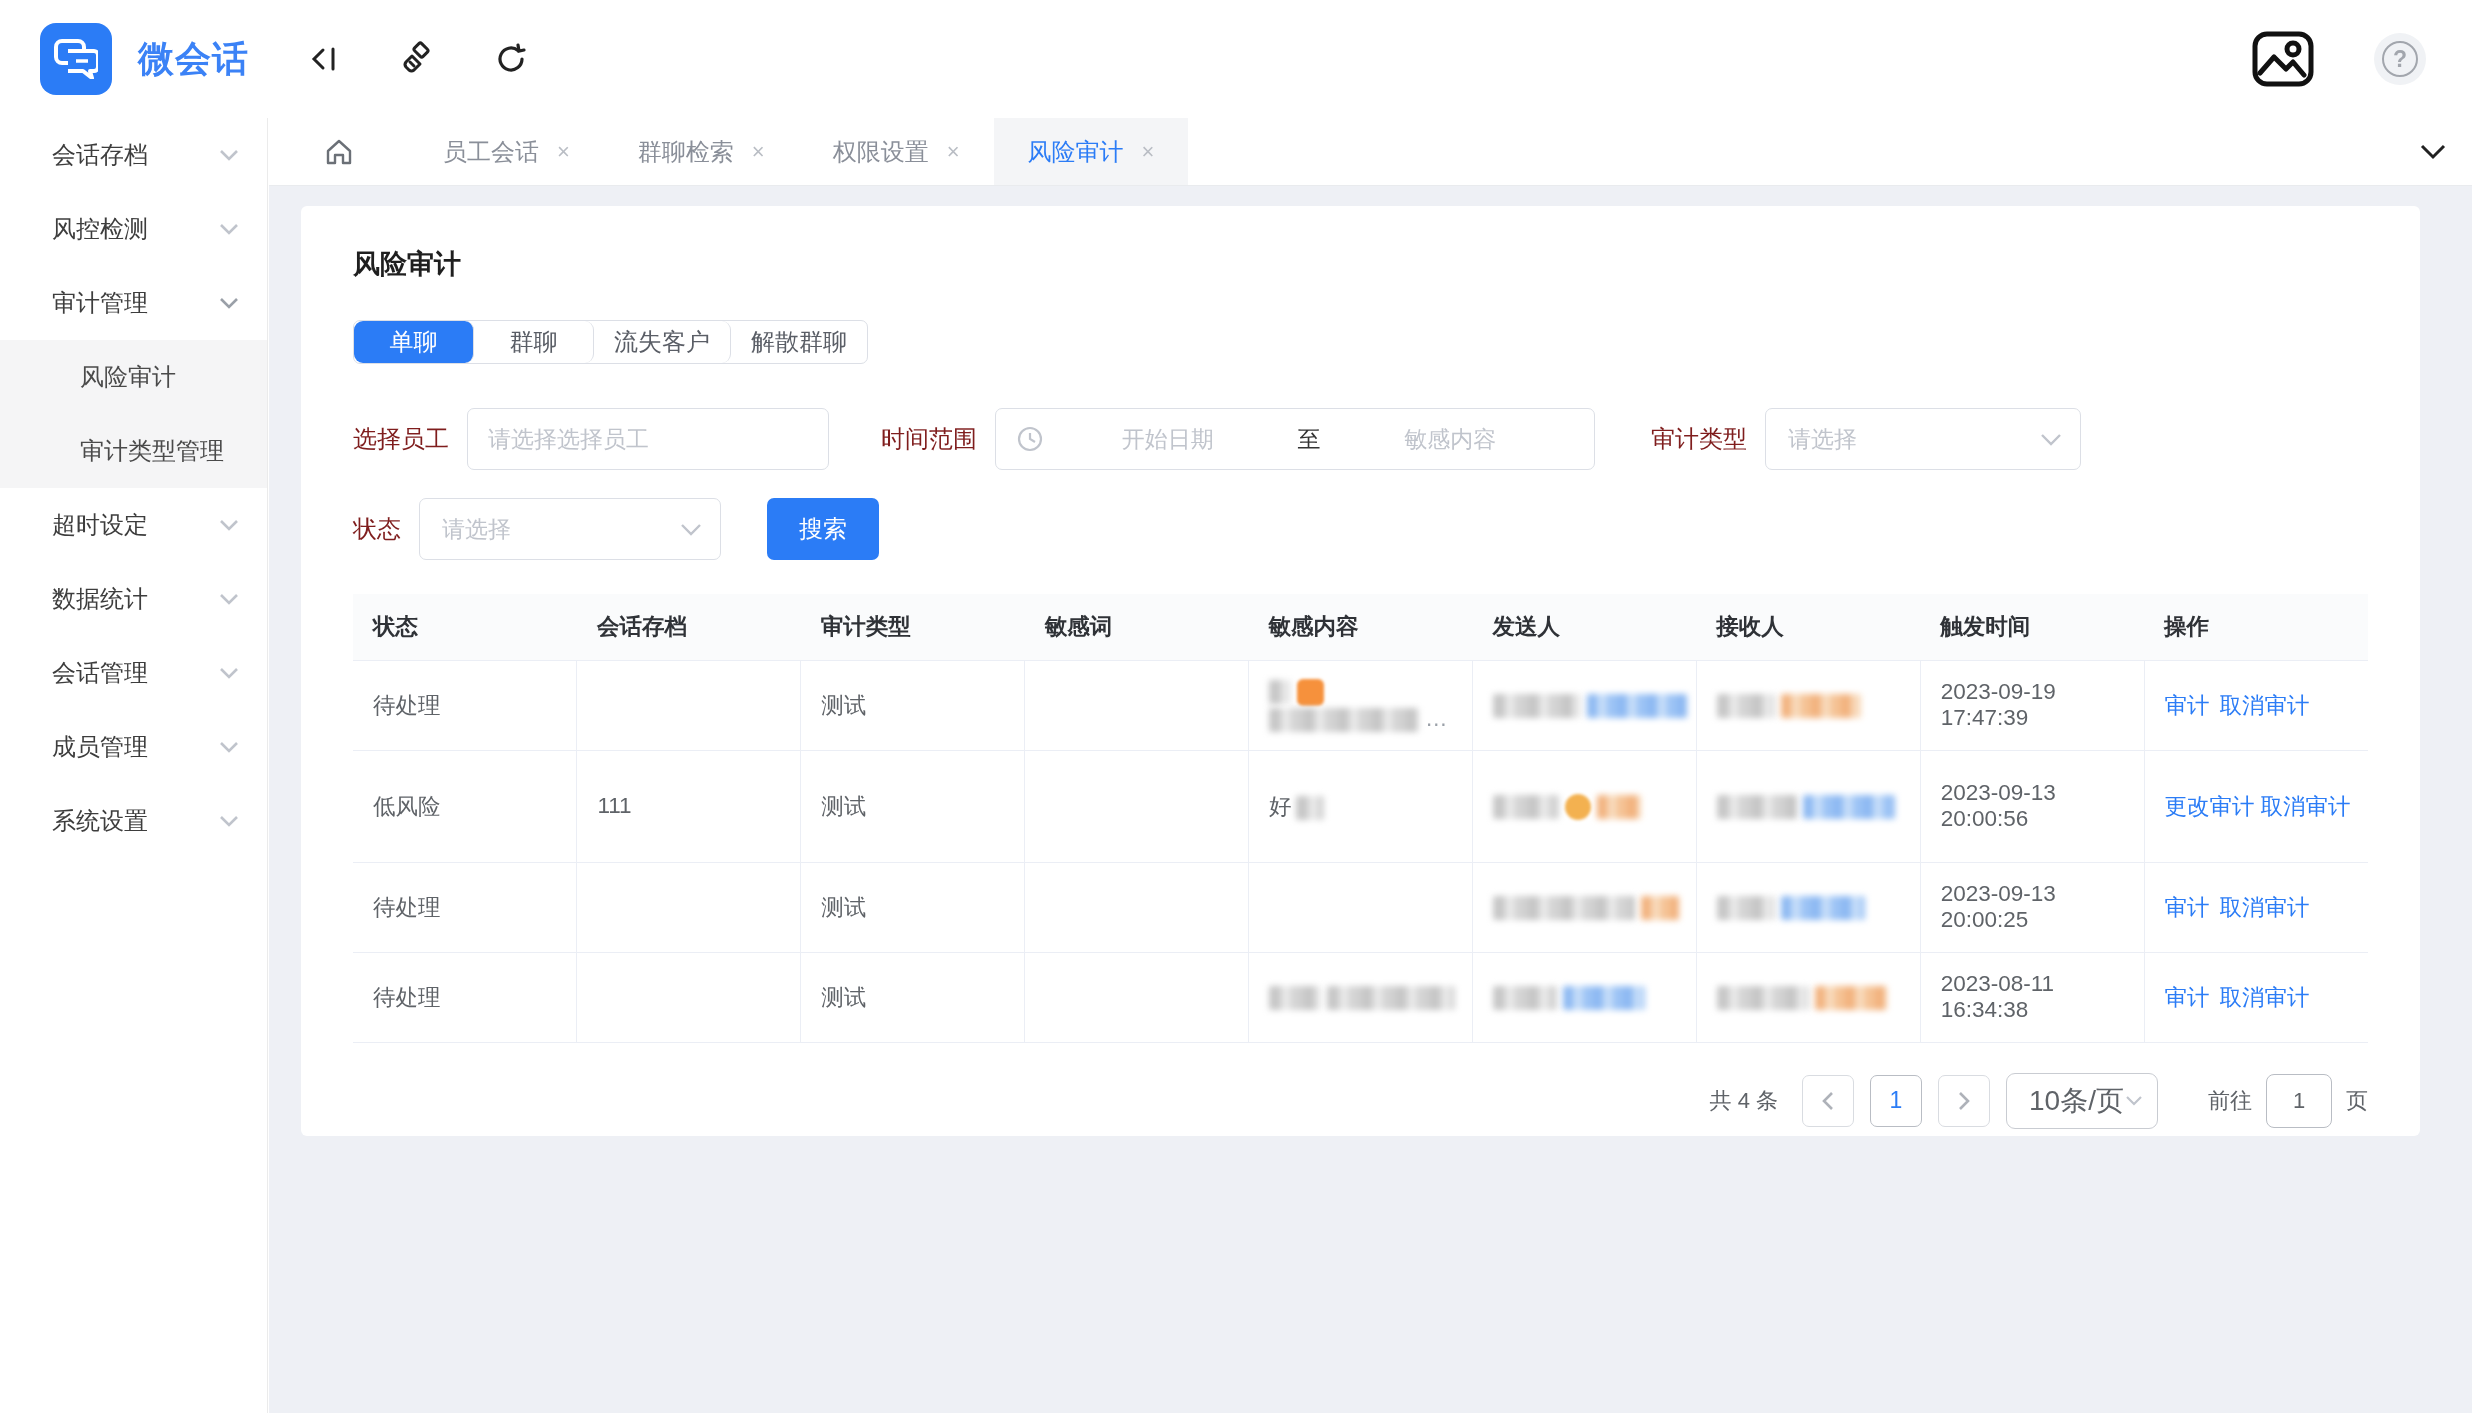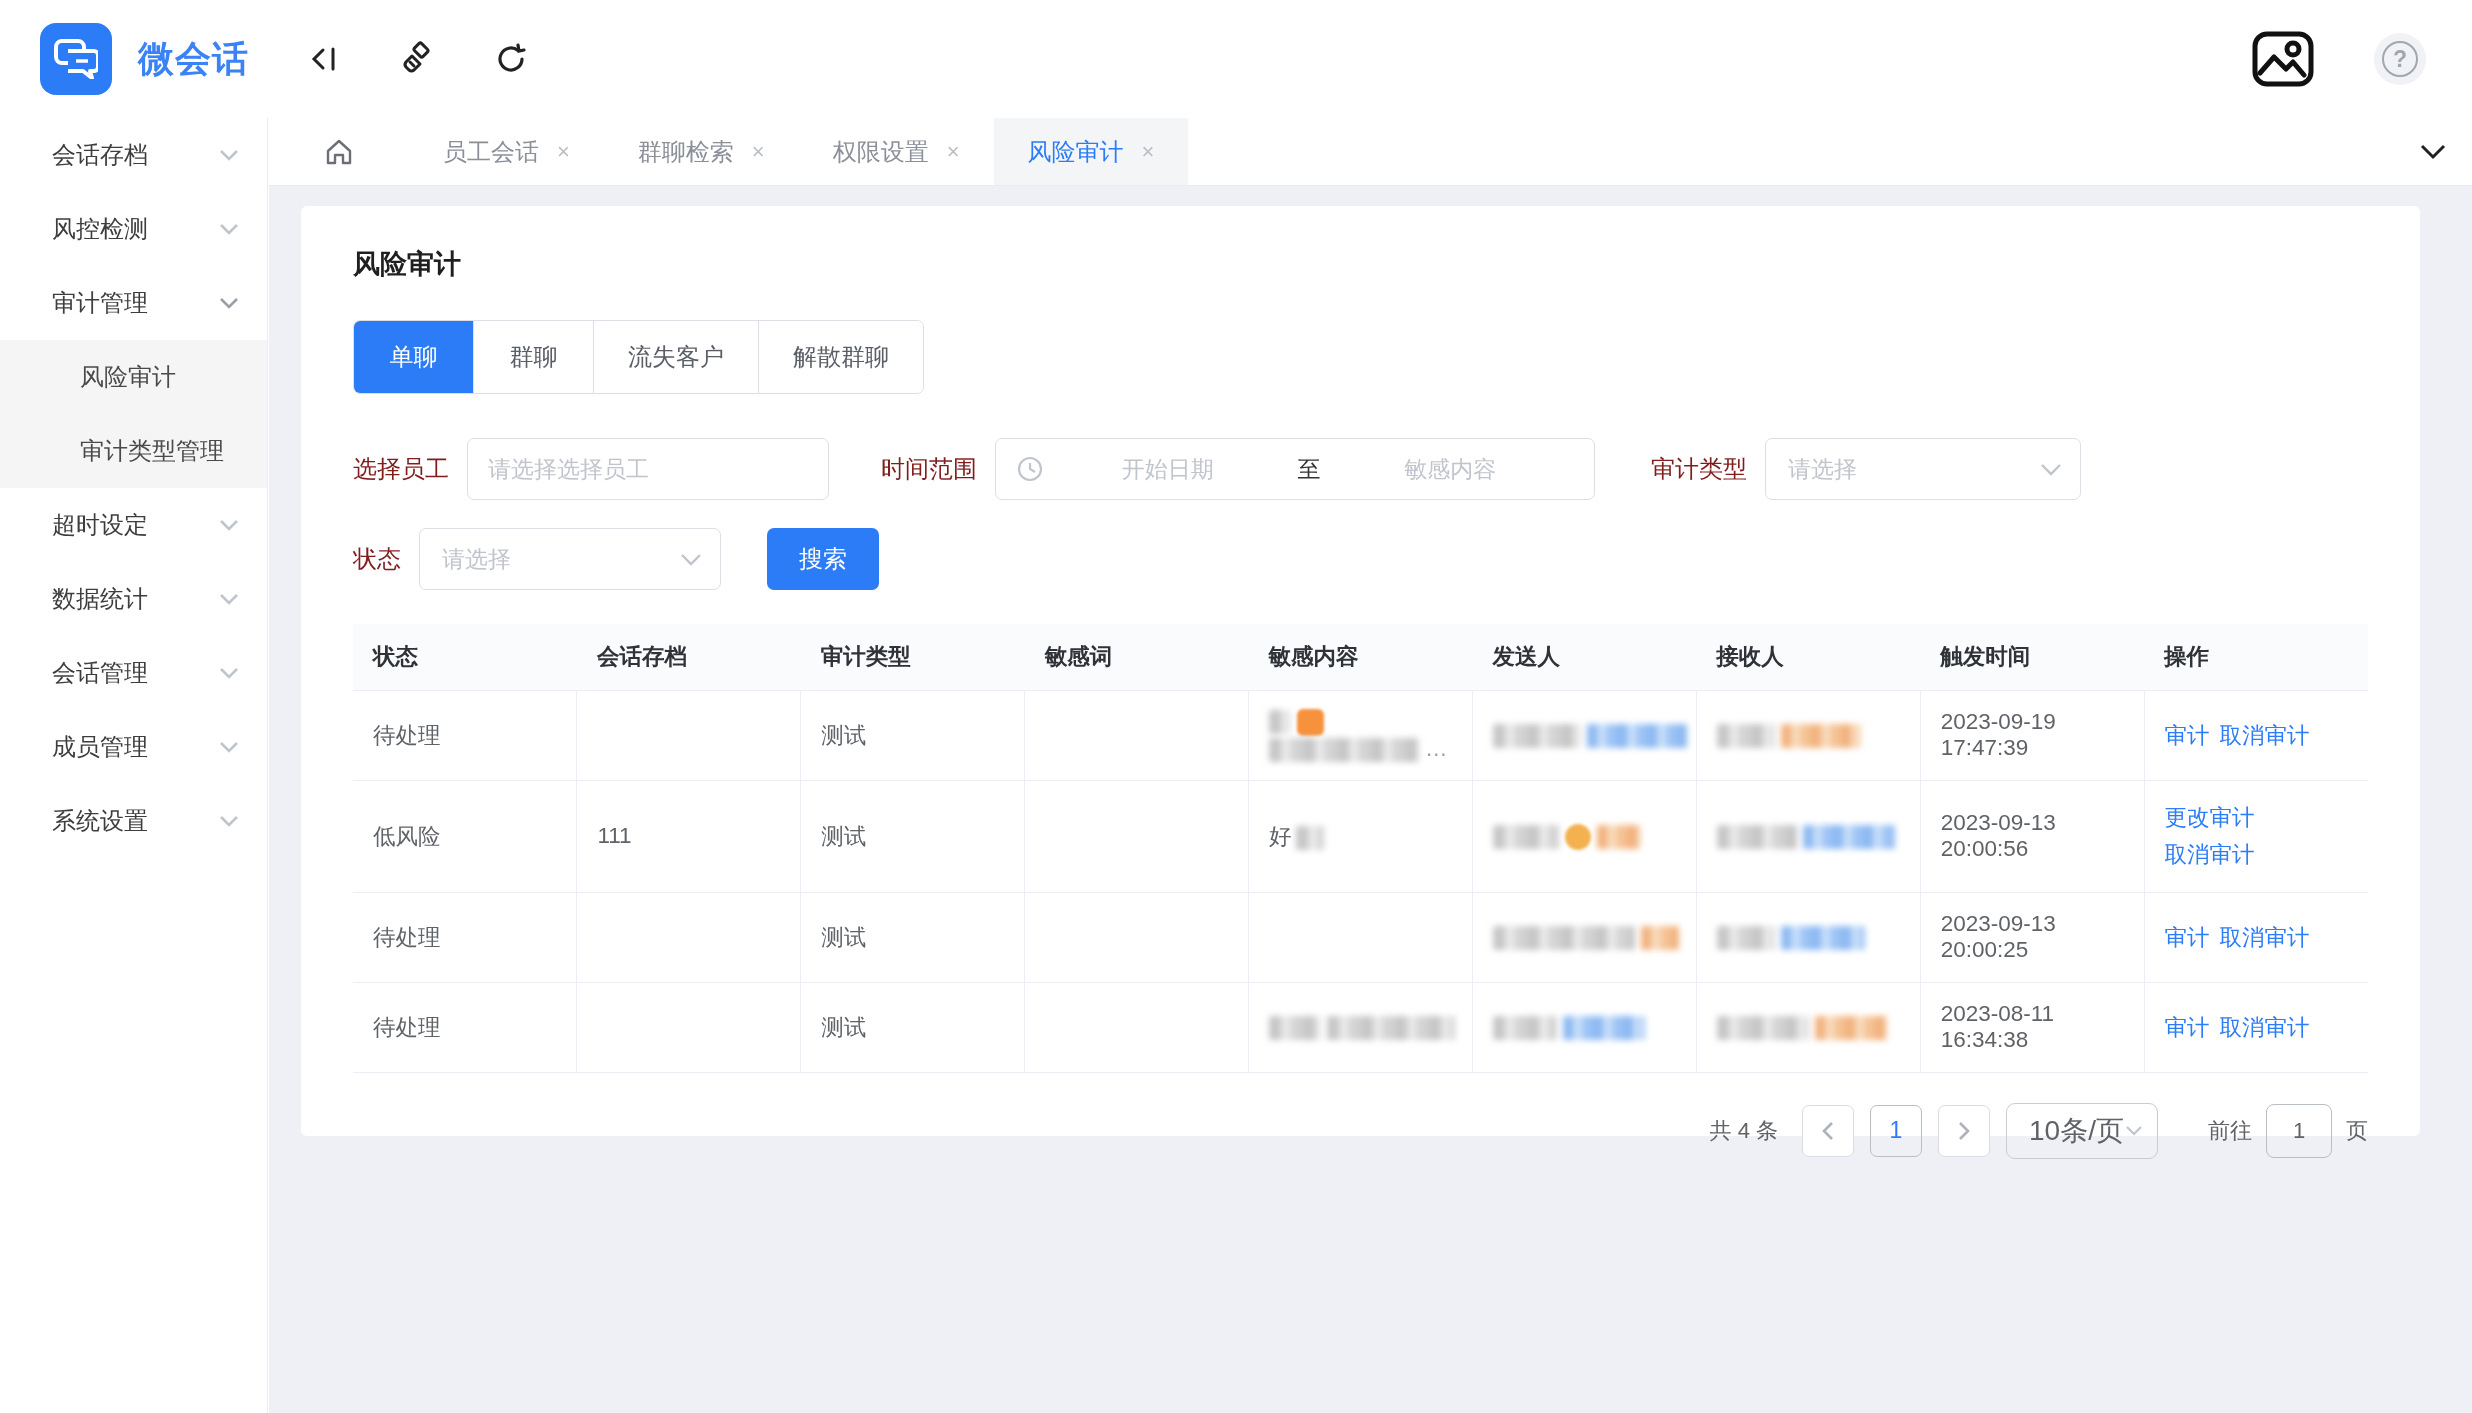--- a/index.html
+++ b/index.html
@@ -42,23 +42,23 @@
 
   
   .main-bg { position:absolute; left:269px; top:186px; width:2203px; height:1227px; background:#eef0f5; }
   .card { position:absolute; left:32px; top:20px; width:2119px; height:930px; background:#fff;
     border-radius:6px; }
   .card-pad { padding:40px 52px 0 52px; }
   .page-title { font-size:27px; font-weight:700; color:#1f1f1f; }
 
   .chat-tabs { display:flex; margin-top:38px; width:fit-content; border:1px solid #dcdfe6;
     border-radius:7px; overflow:hidden; }
-  .chat-tab { min-width:120px; padding:0 34px; height:72px; display:flex; align-items:center;
+  .chat-tab { min-width:120px; padding:0 20px; height:42px; display:flex; align-items:center;
     justify-content:center; font-size:24px; color:#5a5e66; background:#fff; border-right:1px solid #dcdfe6;
-    cursor:pointer; }
+    cursor:pointer;border-radius:9px; }
   .chat-tab:last-child { border-right:none; }
   .chat-tab.active { background:#2b7cf6; color:#fff; }
 
   .filters { margin-top:44px; }
   .frow { display:flex; align-items:center; margin-bottom:28px; }
   .flabel { font-size:24px; color:#7f1d1d; margin-right:18px; }
   .fld { height:62px; border:1px solid #dcdfe6; border-radius:7px; background:#fff; display:flex;
     align-items:center; font-size:23px; }
   input.raw { border:none; outline:none; font-size:23px; color:#4d7c0f; width:100%; background:transparent; }
   input.raw::placeholder { color:#c0c4cc; }
@@ -73,21 +73,21 @@
   
   .tbl { width:100%; border-collapse:collapse; table-layout:fixed; margin-top:34px; }
   .tbl th { background:#fafbfc; height:66px; text-align:left; padding-left:20px; font-size:22.5px;
     color:#2f3237; font-weight:700; border-bottom:1px solid #ebeef5; }
   .tbl td { height:90px; padding-left:20px; font-size:22.5px; color:#5f6368; border-bottom:1px solid #ebeef5;
     border-right:1px solid #ebeef5; background:#fff; vertical-align:middle; }
   .tbl td:last-child { border-right:none; }
   .tbl tr.tall td { height:112px; }
   .link { color:#2b7cf6; cursor:pointer; white-space:nowrap; }
   .acts { display:flex; gap:10px; flex-wrap:wrap; }
-  .acts.stack { flex-direction:column; gap:6px; }
+  .acts.stack { flex-direction:row; gap:6px; }
 
   
   .mz { display:inline-block; height:24px; border-radius:2px; vertical-align:middle;
     filter:blur(3px); margin-right:6px; }
   .mz-g { background:repeating-linear-gradient(90deg,#c7c7c7 0 12px,#e8e8e8 12px 22px,#d3d3d3 22px 34px); }
   .mz-b { background:repeating-linear-gradient(90deg,#8db9f2 0 10px,#c4dcf9 10px 20px,#9cc3f5 20px 30px); }
   .mz-o { background:repeating-linear-gradient(90deg,#f2b27e 0 10px,#f8d9ba 10px 20px,#f5c294 20px 30px); }
   .emoji-sq { display:inline-block; width:27px; height:27px; border-radius:6px; background:#f6913c;
     filter:blur(1.5px); vertical-align:middle; margin-right:6px; }
   .emoji-ci { display:inline-block; width:26px; height:26px; border-radius:50%; background:#f3b150;

